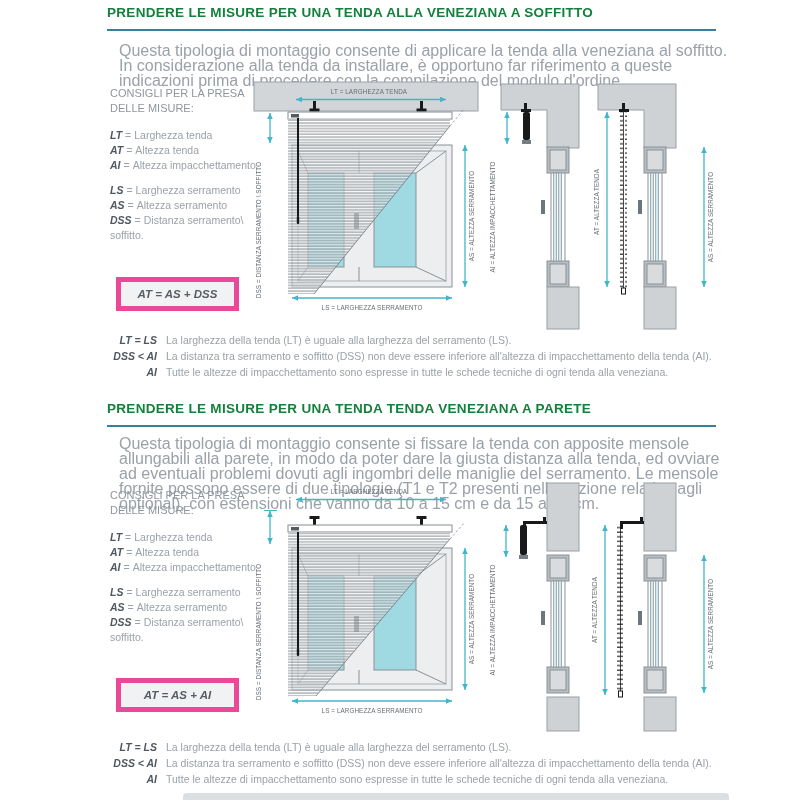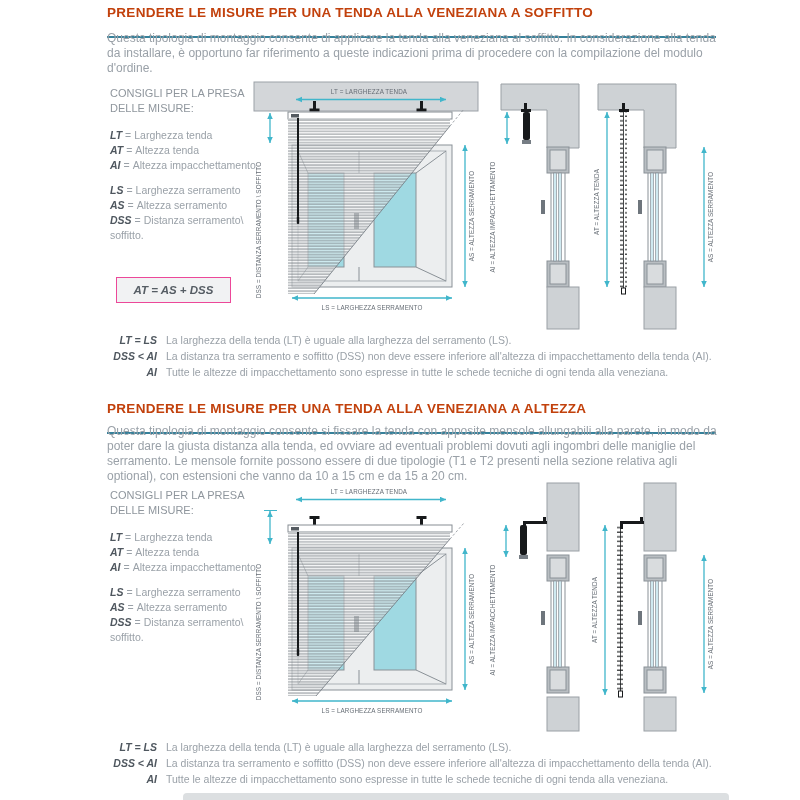--- a/index.html
+++ b/index.html
@@ -1,31 +1,31 @@
 <!DOCTYPE html>
 <html><head>
 <meta charset="utf-8">
 <style>
   html,body{margin:0;padding:0;background:#ffffff;}
   .page{position:relative;width:800px;height:800px;background:#ffffff;overflow:hidden;
         font-family:"Liberation Sans",sans-serif;}
   .title{position:absolute;left:107px;width:609px;margin:0;
-         font-size:13.5px;font-weight:bold;letter-spacing:.3px;color:#c2410c;
-         border-bottom:2px solid #35809a;padding-bottom:16px;}
-  .intro{position:absolute;left:107px;width:616px;margin:0;
-         font-size:12px;line-height:15px;color:#9aa1a8;}
+         font-size:13.5px;font-weight:bold;letter-spacing:.3px;color:#15803d;
+         border-bottom:2px solid #35809a;padding-bottom:9px;}
+  .intro{position:absolute;left:107px;width:616px;margin:12px;
+         font-size:16px;line-height:15px;color:#9aa1a8;}
   .advice{position:absolute;left:110px;width:160px;
           font-size:11px;line-height:14.5px;color:#8f969d;}
   .legend{position:absolute;left:110px;width:152px;font-size:10.5px;line-height:15.2px;color:#9aa1a8;}
   .leg-row{white-space:nowrap;}
   .leg-abbr{font-weight:bold;font-style:italic;color:#4f575f;margin-top:12px;}
   .leg-eq{margin:0 3px;}
   .leg-gap{height:9px;}
   .formula-box{position:absolute;left:116px;width:113px;height:24px;
-               background:#f1f2f3;border:1px solid #ec4899;
+               background:#f1f2f3;border:5px solid #ec4899;
                display:flex;align-items:center;justify-content:center;
                font-size:11.5px;font-weight:bold;font-style:italic;color:#565d64;}
   .notes{position:absolute;left:107px;width:645px;font-size:10.5px;}
   .note-row{display:grid;grid-template-columns:50px 1fr;column-gap:9px;margin-bottom:4px;}
   .note-label{font-weight:bold;font-style:italic;color:#4f575f;text-align:right;white-space:nowrap;}
   .note-text{color:#9aa1a8;}
   .diag{position:absolute;}
   .dlab{font-family:"Liberation Sans",sans-serif;font-size:6.3px;fill:#666d75;letter-spacing:.1px;}
   .arr{stroke:#41b6cb;stroke-width:1.3;fill:none;}
   .arrthin{stroke:#41b6cb;stroke-width:1;fill:none;}
@@ -179,39 +179,42 @@
     <div class="note-row">
         <span class="note-label">DSS &lt; AI</span>
         <span class="note-text">La distanza tra serramento e soffitto (DSS) non deve essere inferiore all'altezza di impacchettamento della tenda (AI).</span>
       </div>
     <div class="note-row">
         <span class="note-label">AI</span>
         <span class="note-text">Tutte le altezze di  impacchettamento sono espresse in tutte le schede tecniche di ogni tenda alla veneziana.</span>
       </div>
   </div>
 
-  <h1 class="title" style="top:401px">PRENDERE LE MISURE PER UNA TENDA ALLA VENEZIANA A ALTEZZA</h1>
+  <h1 class="title" style="top:401px">PRENDERE LE MISURE PER UNA TENDA TENDA VENEZIANA A PARETE</h1>
   <p class="intro" style="top:424px">Questa tipologia di montaggio consente si fissare la tenda con apposite mensole allungabili alla parete, in modo da poter dare la giusta distanza alla tenda, ed ovviare ad eventuali problemi dovuti agli ingombri delle maniglie del serramento. Le mensole fornite possono essere di due tipologie (T1 e T2 presenti nella sezione relativa agli optional), con estensioni che vanno da 10 a 15 cm e da 15 a 20 cm.</p>
 
   <div class="advice" style="top:488px">
     <div>CONSIGLI PER LA PRESA</div>
     <div>DELLE MISURE:</div>
   </div>
 
   <div class="legend" style="top:530px">
     <div class="leg-row"><span class="leg-abbr">LT</span><span class="leg-eq">=</span><span>Larghezza tenda</span></div>
     <div class="leg-row"><span class="leg-abbr">AT</span><span class="leg-eq">=</span><span>Altezza tenda</span></div>
     <div class="leg-row"><span class="leg-abbr">AI</span><span class="leg-eq">=</span><span>Altezza impacchettamento</span></div>
     <div class="leg-gap"></div>
     <div class="leg-row"><span class="leg-abbr">LS</span><span class="leg-eq">=</span><span>Larghezza serramento</span></div>
     <div class="leg-row"><span class="leg-abbr">AS</span><span class="leg-eq">=</span><span>Altezza serramento</span></div>
     <div class="leg-row"><span class="leg-abbr">DSS</span><span class="leg-eq">=</span><span>Distanza serramento\</span></div>
     <div>soffitto.</div>
   </div>
 
+  <div class="formula-box" style="top:678px">
+    <span>AT = AS + AI</span>
+  </div>
 
   <svg class="diag" style="left:250px;top:482px" width="232" height="236" viewBox="0 0 232 236">
     <defs>
       <marker id="ar4" markerWidth="7" markerHeight="7" refX="6" refY="3" orient="auto-start-reverse" markerUnits="userSpaceOnUse">
         <path d="M0,0.2 L6,3 L0,5.8 z" fill="#41b6cb"></path>
         </marker>
       <pattern id="slats2" width="6" height="2.8" patternUnits="userSpaceOnUse">
         <rect width="6" height="2.8" fill="rgba(255,255,255,0.5)"></rect>
         <line x1="0" y1="1" x2="6" y2="1" stroke="#6f767d" stroke-width="0.85"></line>
       </pattern>

